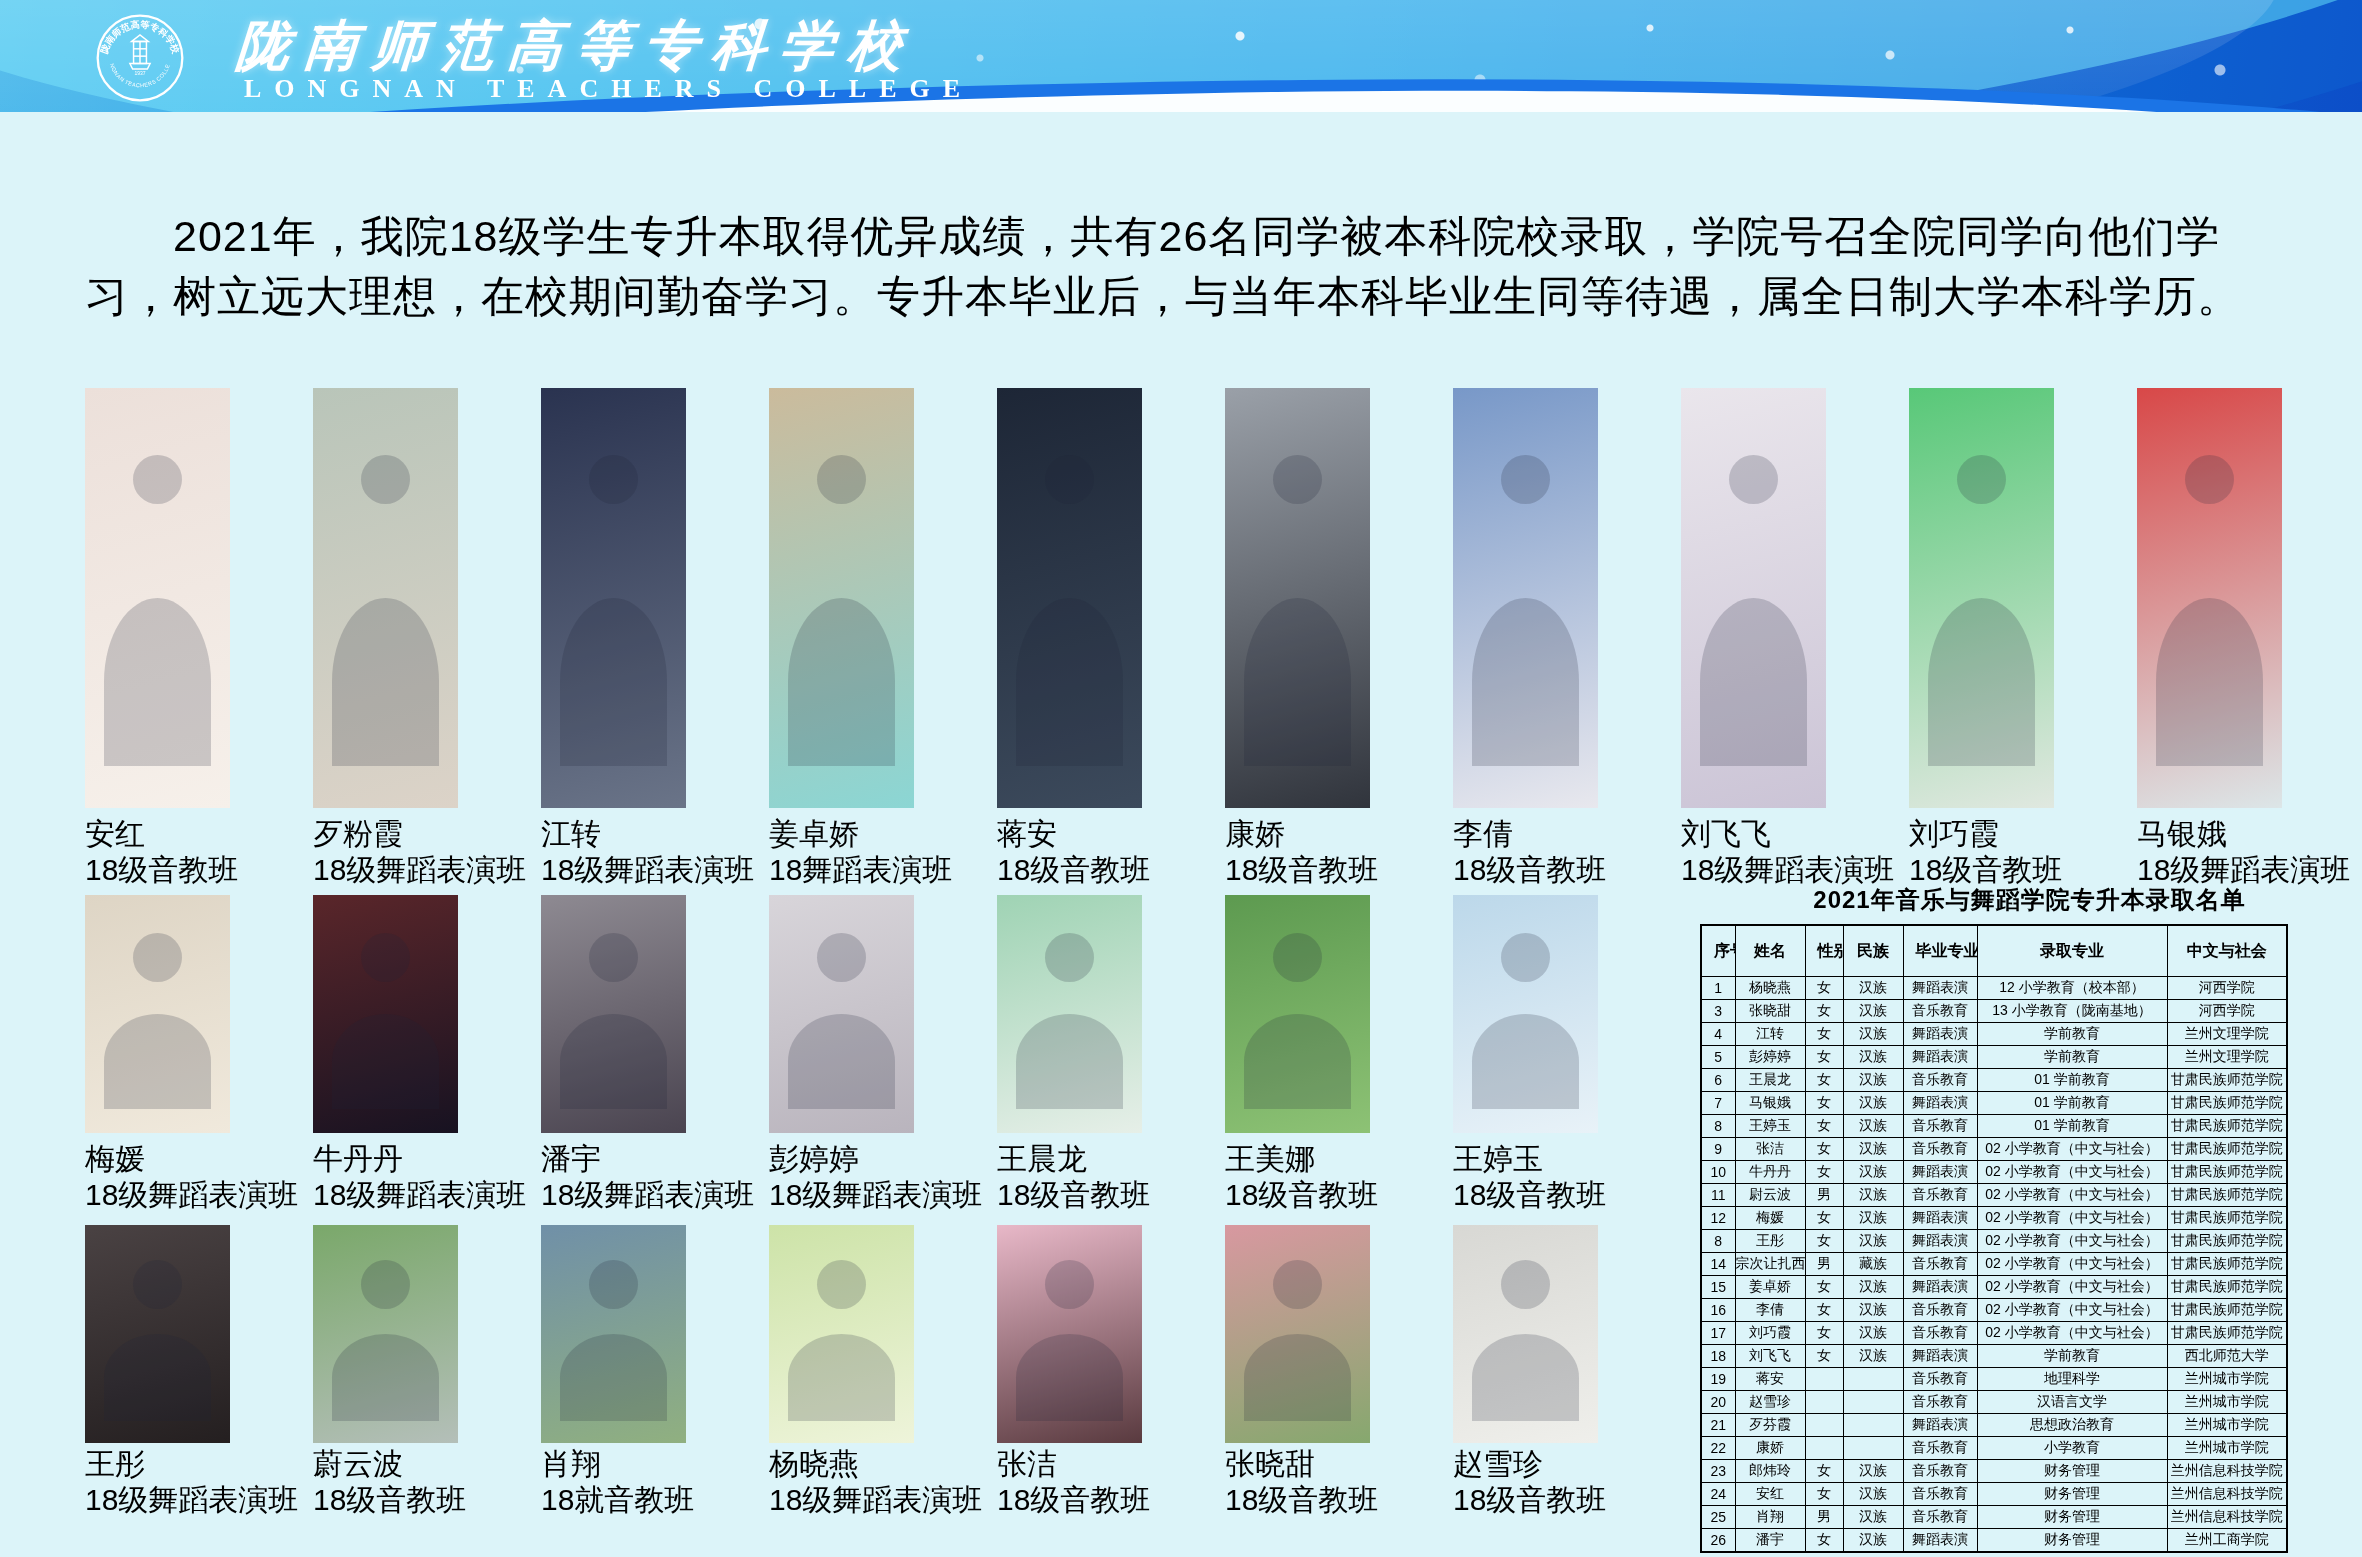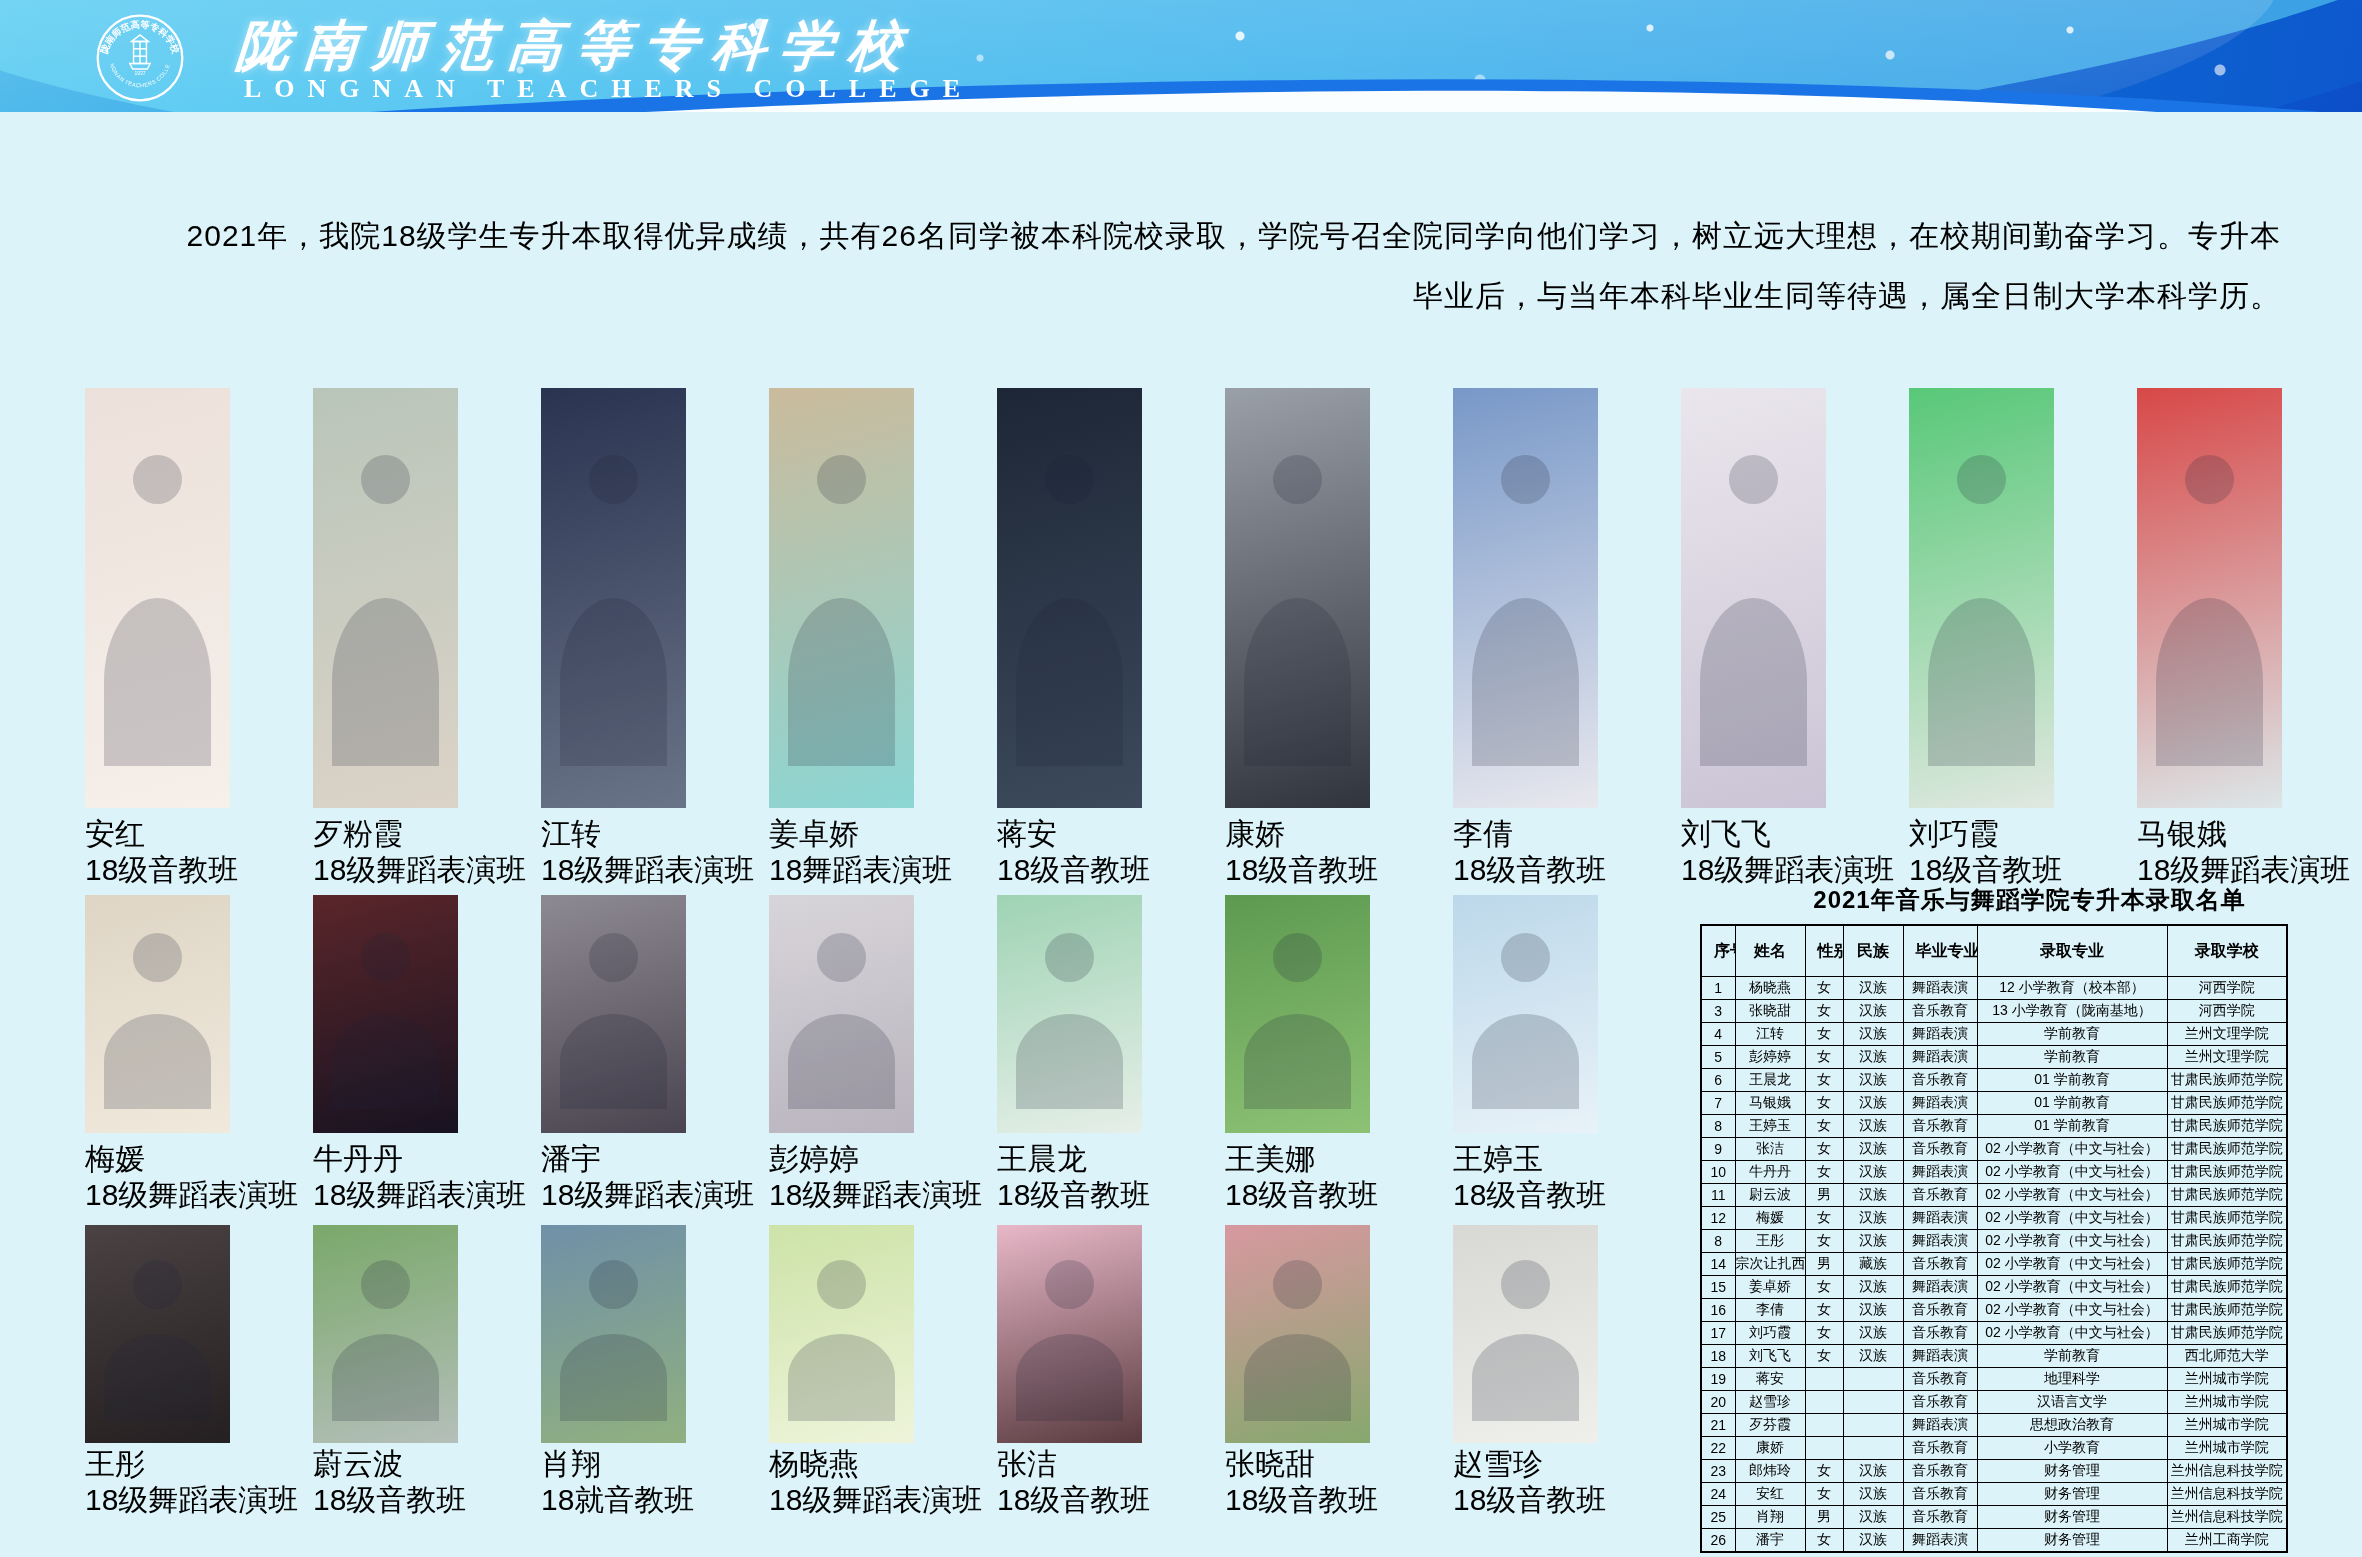--- a/index.html
+++ b/index.html
@@ -35,22 +35,22 @@
   .cn-name{position:absolute;left:236px;top:10px;color:#fff;font-family:"DejaVu Serif",serif;
        font-weight:bold;font-style:italic;font-size:54px;letter-spacing:14px;white-space:nowrap;
        transform:skewX(-4deg);text-shadow:0 0 8px rgba(255,255,255,.45);}
   .en-name{position:absolute;left:244px;top:74px;color:#fff;font-family:"Liberation Serif",serif;
        font-weight:600;font-size:26px;letter-spacing:13px;white-space:nowrap;}
 
   
   .main-title{position:absolute;left:0;top:118px;width:2362px;text-align:center;
        font-family:"Liberation Serif",serif;font-weight:bold;font-size:64px;line-height:80px;
        color:#e60000;letter-spacing:4px;text-shadow:3px 3px 1px rgba(140,140,140,.40);}
-  .intro{position:absolute;left:85px;top:206px;width:2196px;font-size:30px;line-height:60px;
-       color:#000;text-indent:88px;font-weight:500;letter-spacing:1px;text-align:right;}
+  .intro{position:absolute;left:85px;top:206px;width:2196px;font-size:43px;line-height:60px;
+       color:#000;text-indent:88px;font-weight:500;letter-spacing:1px;}
 
   
   .srow{position:absolute;display:flex;justify-content:space-between;}
   .row1{left:85px;top:388px;width:2197px;}
   .row2{left:85px;top:895px;width:1513px;}
   .row3{left:85px;top:1225px;width:1513px;}
   .card{width:145px;}
   .ph{position:relative;width:145px;overflow:hidden;}
   .row1 .ph{height:420px;} .row2 .ph{height:238px;} .row3 .ph{height:218px;}
   .ph::before{content:"";position:absolute;left:33%;top:16%;width:34%;padding-bottom:34%;
@@ -280,21 +280,21 @@
           <col style="width: 120px;">
         </colgroup>
       <thead>
           <tr>
             <th>序号</th>
             <th>姓名</th>
             <th>性别</th>
             <th>民族</th>
             <th>毕业专业</th>
             <th>录取专业</th>
-            <th>录取学校</th>
+            <th>中文与社会</th>
           </tr>
         </thead>
       <tbody>
           <tr>
             <td>1</td>
             <td>杨晓燕</td>
             <td>女</td>
             <td>汉族</td>
             <td>舞蹈表演</td>
             <td>12 小学教育（校本部）</td>

